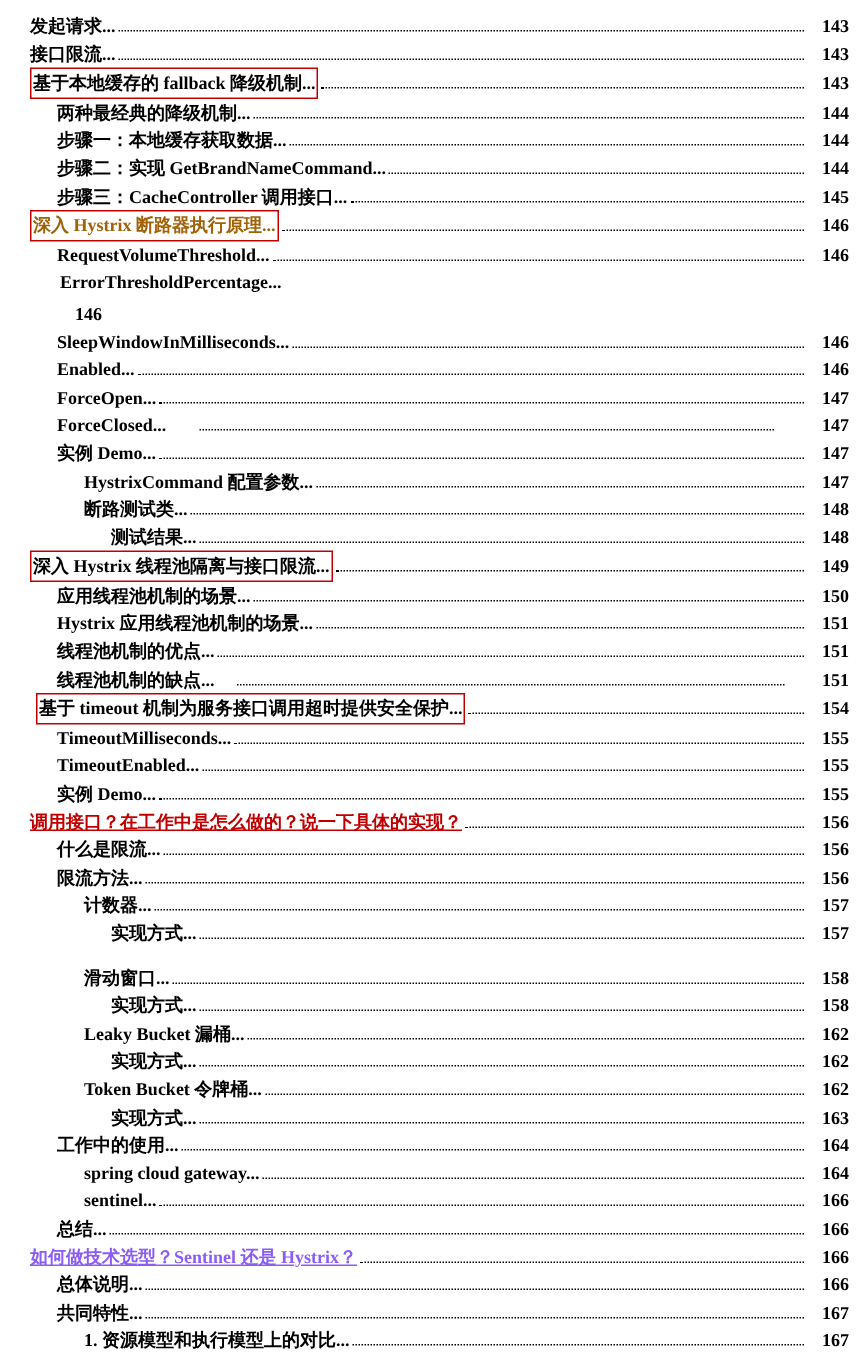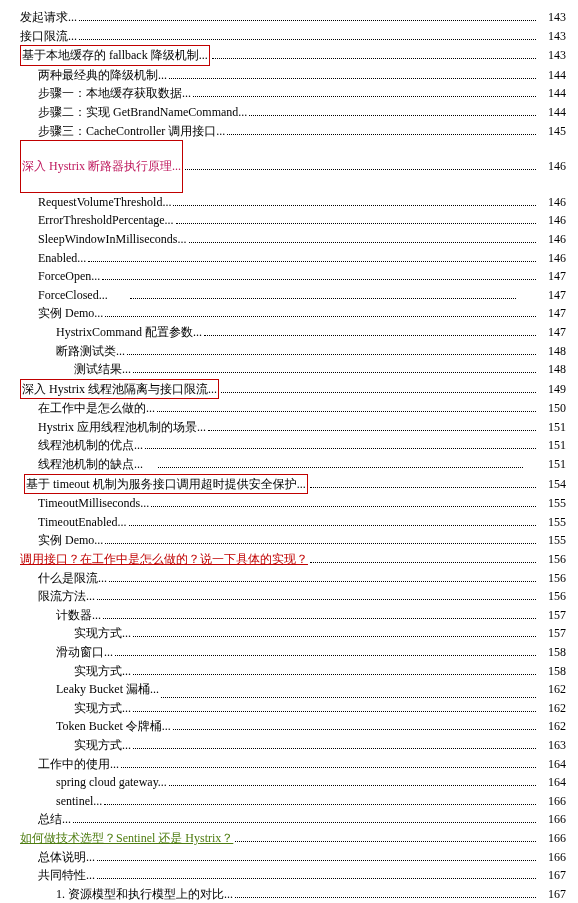--- a/index.html
+++ b/index.html
@@ -18,20 +18,21 @@
     }
     .toc-container {
       width: 100%;
     }
     .toc-line {
       display: flex;
       align-items: baseline;
       width: 100%;
       line-height: 1.55;
       white-space: nowrap;
+      font-weight: bold;
     }
     .toc-line .toc-text {
       flex-shrink: 0;
     }
     .toc-line .toc-dots {
       flex: 1;
       overflow: hidden;
       border-bottom: 1px dotted #000;
       margin: 0 2px;
       height: 1em;
@@ -76,30 +77,30 @@
       <span class="toc-text">步骤二：实现 GetBrandNameCommand...</span>
       <span class="toc-dots"></span>
       <span class="toc-num">144</span>
     </div>
     <div class="toc-line" style="padding-left: 18px;">
       <span class="toc-text">步骤三：CacheController 调用接口...</span>
       <span class="toc-dots"></span>
       <span class="toc-num">145</span>
     </div>
     <div class="toc-line" style="padding-left: 0px;">
-      <span class="toc-text" style="border: 1px solid rgb(192, 0, 0); padding: 16px 1px; color: #be185d;">深入 Hystrix 断路器执行原理...</span>
+      <span class="toc-text" style="border: 1px solid rgb(192, 0, 0); padding: 0px 1px; color: #a16207;">深入 Hystrix 断路器执行原理...</span>
       <span class="toc-dots"></span>
       <span class="toc-num">146</span>
     </div>
     <div class="toc-line" style="padding-left: 18px;">
       <span class="toc-text">RequestVolumeThreshold...</span>
       <span class="toc-dots"></span>
       <span class="toc-num">146</span>
     </div>
-    <div class="toc-line" style="padding-left: 18px;">
+    <div class="toc-line" style="padding-left: 18px; flex-direction: column;">
       <span class="toc-text">ErrorThresholdPercentage...</span>
       <span class="toc-dots"></span>
       <span class="toc-num">146</span>
     </div>
     <div class="toc-line" style="padding-left: 18px;">
       <span class="toc-text">SleepWindowInMilliseconds...</span>
       <span class="toc-dots"></span>
       <span class="toc-num">146</span>
     </div>
     <div class="toc-line" style="padding-left: 18px;">
@@ -136,21 +137,21 @@
       <span class="toc-text">测试结果...</span>
       <span class="toc-dots"></span>
       <span class="toc-num">148</span>
     </div>
     <div class="toc-line" style="padding-left: 0px;">
       <span class="toc-text" style="border: 1px solid rgb(192, 0, 0); padding: 0px 1px; color: rgb(0, 0, 0);">深入 Hystrix 线程池隔离与接口限流...</span>
       <span class="toc-dots"></span>
       <span class="toc-num">149</span>
     </div>
     <div class="toc-line" style="padding-left: 18px;">
-      <span class="toc-text">在工作中是怎么做的...</span>
+      <span class="toc-text">应用线程池机制的场景...</span>
       <span class="toc-dots"></span>
       <span class="toc-num">150</span>
     </div>
     <div class="toc-line" style="padding-left: 18px;">
       <span class="toc-text">Hystrix 应用线程池机制的场景...</span>
       <span class="toc-dots"></span>
       <span class="toc-num">151</span>
     </div>
     <div class="toc-line" style="padding-left: 18px;">
       <span class="toc-text">线程池机制的优点...</span>
@@ -200,31 +201,31 @@
     <div class="toc-line" style="padding-left: 36px;">
       <span class="toc-text">计数器...</span>
       <span class="toc-dots"></span>
       <span class="toc-num">157</span>
     </div>
     <div class="toc-line" style="padding-left: 54px;">
       <span class="toc-text">实现方式...</span>
       <span class="toc-dots"></span>
       <span class="toc-num">157</span>
     </div>
-    <div class="toc-line" style="padding-left: 36px;">
+    <div class="toc-line" style="padding-left: 36px; margin-top: 11px;">
       <span class="toc-text">滑动窗口...</span>
       <span class="toc-dots"></span>
       <span class="toc-num">158</span>
     </div>
     <div class="toc-line" style="padding-left: 54px;">
       <span class="toc-text">实现方式...</span>
       <span class="toc-dots"></span>
       <span class="toc-num">158</span>
     </div>
-    <div class="toc-line" style="padding-left: 36px; align-items: flex-end;">
+    <div class="toc-line" style="padding-left: 36px;">
       <span class="toc-text">Leaky Bucket 漏桶...</span>
       <span class="toc-dots"></span>
       <span class="toc-num">162</span>
     </div>
     <div class="toc-line" style="padding-left: 54px;">
       <span class="toc-text">实现方式...</span>
       <span class="toc-dots"></span>
       <span class="toc-num">162</span>
     </div>
     <div class="toc-line" style="padding-left: 36px;">
@@ -251,21 +252,21 @@
       <span class="toc-text">sentinel...</span>
       <span class="toc-dots"></span>
       <span class="toc-num">166</span>
     </div>
     <div class="toc-line" style="padding-left: 18px;">
       <span class="toc-text">总结...</span>
       <span class="toc-dots"></span>
       <span class="toc-num">166</span>
     </div>
     <div class="toc-line" style="padding-left: 0px;">
-      <span class="toc-text" style="text-decoration: underline; color: #4d7c0f;">如何做技术选型？Sentinel 还是 Hystrix？</span>
+      <span class="toc-text" style="text-decoration: underline; color: #8b5cf6;">如何做技术选型？Sentinel 还是 Hystrix？</span>
       <span class="toc-dots"></span>
       <span class="toc-num">166</span>
     </div>
     <div class="toc-line" style="padding-left: 18px;">
       <span class="toc-text">总体说明...</span>
       <span class="toc-dots"></span>
       <span class="toc-num">166</span>
     </div>
     <div class="toc-line" style="padding-left: 18px;">
       <span class="toc-text">共同特性...</span>

